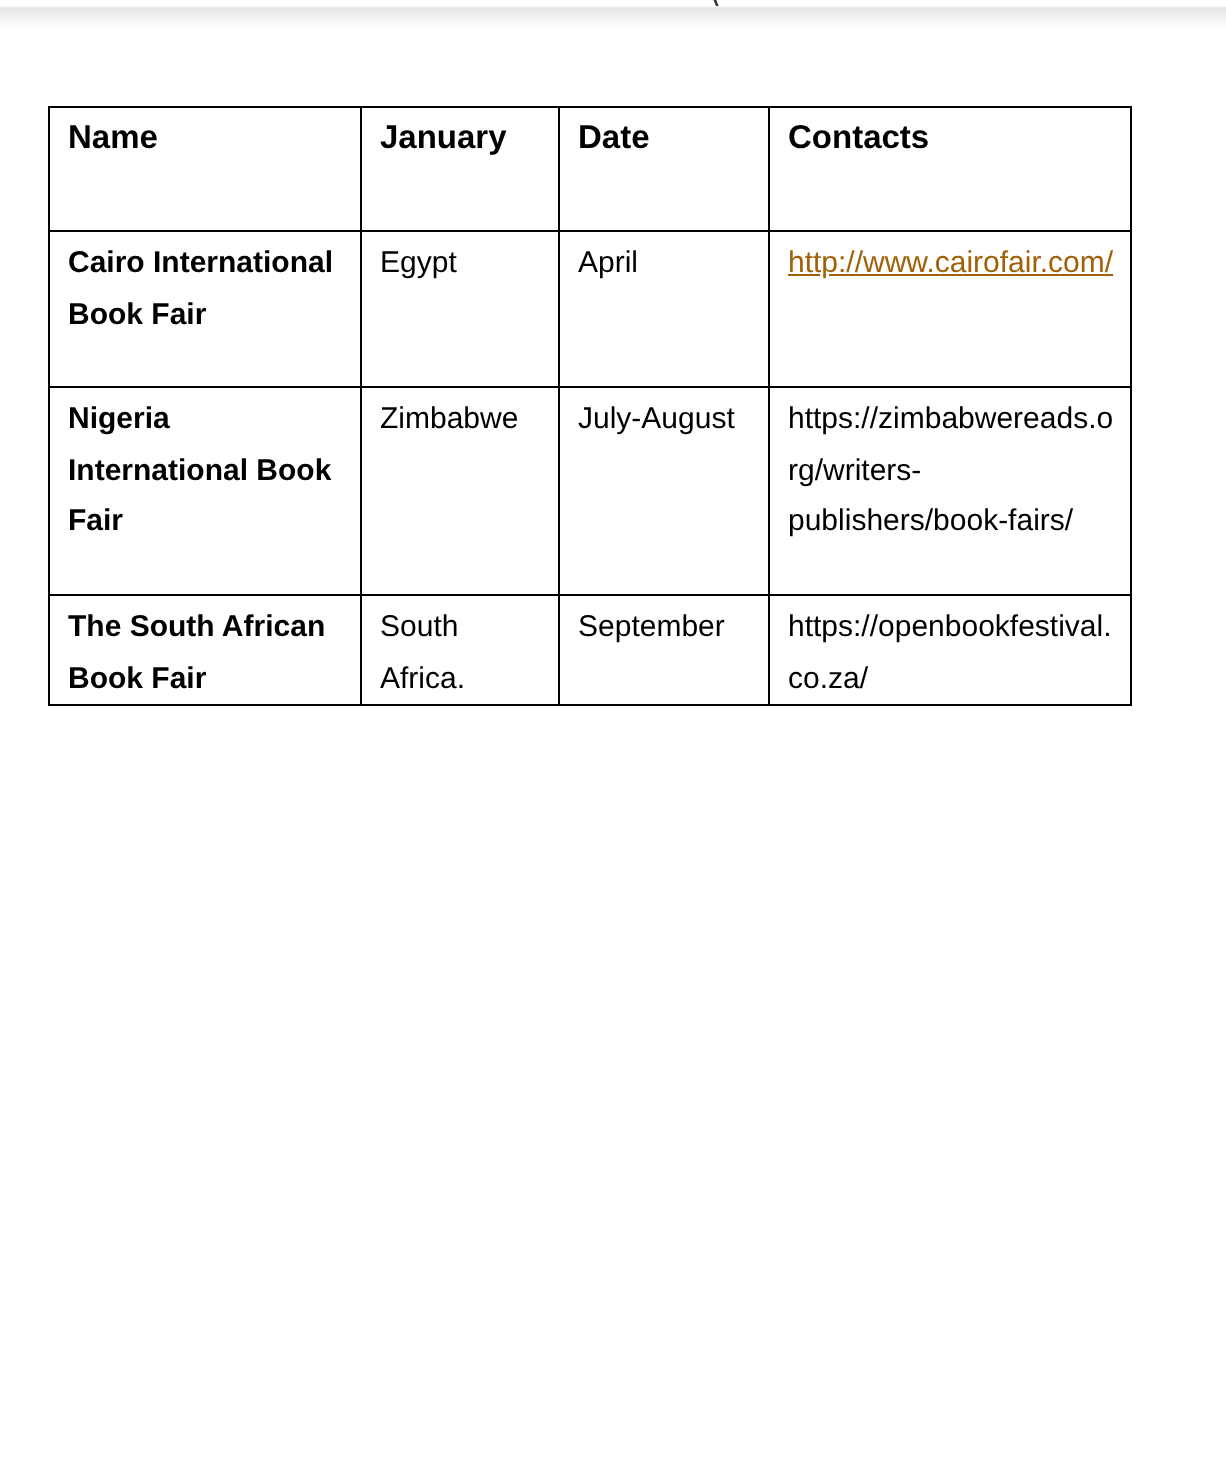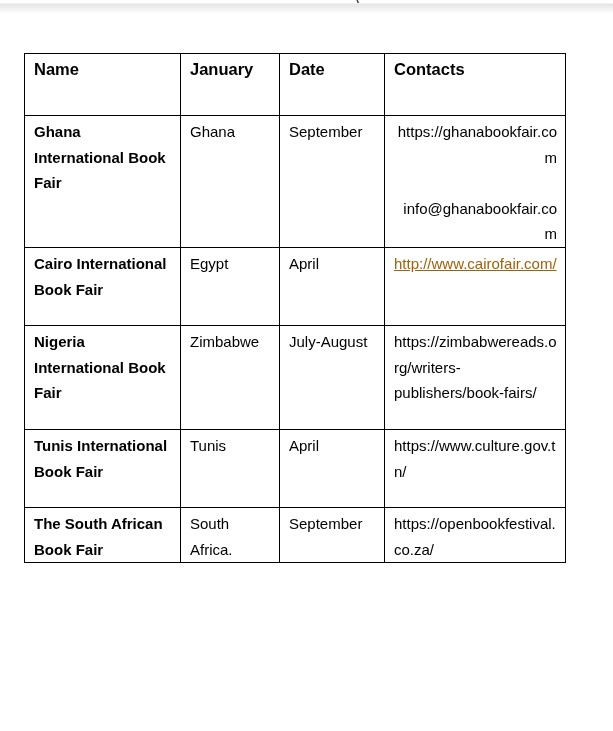--- a/index.html
+++ b/index.html
@@ -106,30 +106,20 @@
   <thead>
     <tr>
       <th>Name</th>
       <th>January</th>
       <th>Date</th>
       <th>Contacts</th>
     </tr>
   </thead>
   <tbody>
 
-    <tr class="r-ghana">
-      <td class="name">Ghana International Book Fair</td>
-      <td class="country">Ghana</td>
-      <td class="date">September</td>
-      <td class="contacts align-right">
-        <span class="contact-line">https://ghanabookfair.com</span>
-        <span class="contact-gap"></span>
-        <span class="contact-line">info@ghanabookfair.com</span>
-      </td>
-    </tr>
 
     <tr class="r-cairo">
       <td class="name">Cairo International Book Fair</td>
       <td class="country">Egypt</td>
       <td class="date">April</td>
       <td class="contacts">
         <span class="contact-line contact-link">http://www.cairofair.com/</span>
       </td>
     </tr>
 
@@ -137,28 +127,20 @@
 
     <tr class="r-zimbabwe">
       <td class="name">Nigeria International Book Fair</td>
       <td class="country">Zimbabwe</td>
       <td class="date">July-August</td>
       <td class="contacts">
         <span class="contact-line" style="word-break: normal; overflow-wrap: anywhere;">https://zimbabwereads.org/writers-publishers/book-fairs/</span>
       </td>
     </tr>
 
-    <tr class="r-tunis">
-      <td class="name">Tunis International Book Fair</td>
-      <td class="country">Tunis</td>
-      <td class="date">April</td>
-      <td class="contacts">
-        <span class="contact-line">https://www.culture.gov.tn/</span>
-      </td>
-    </tr>
 
     <tr class="r-southafrica">
       <td class="name">The South African Book Fair</td>
       <td class="country">South Africa.</td>
       <td class="date">September</td>
       <td class="contacts">
         <span class="contact-line">https://openbookfestival.co.za/</span>
       </td>
     </tr>
   </tbody>

